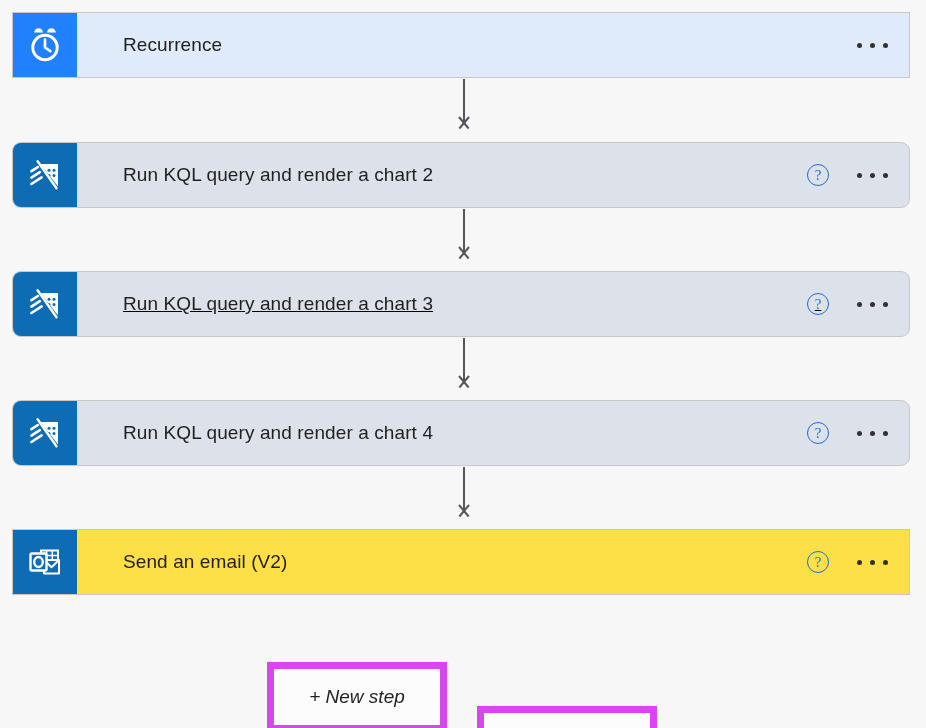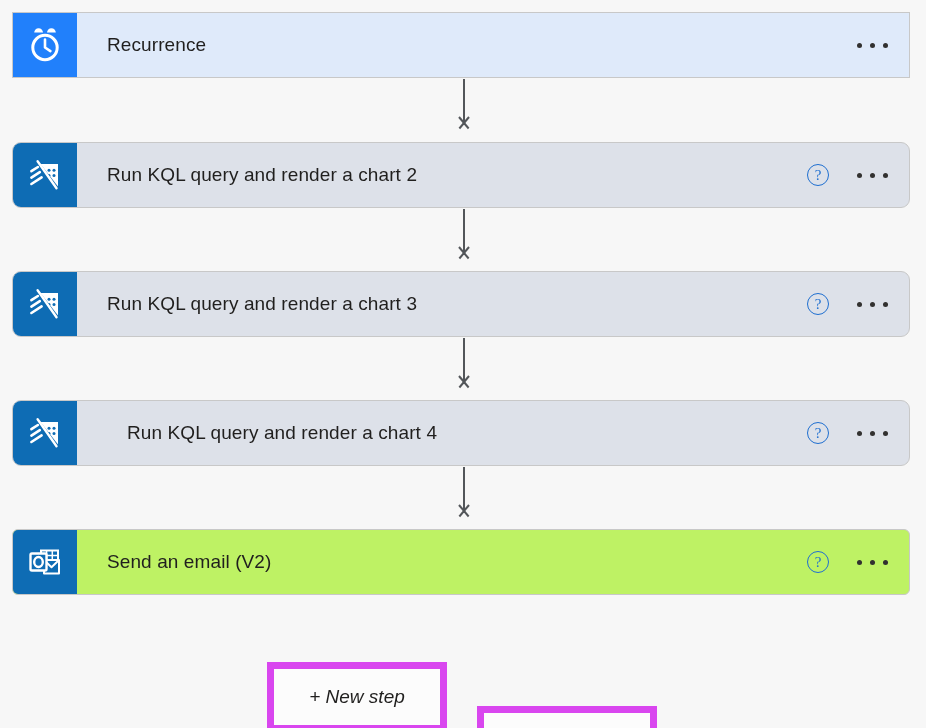--- a/index.html
+++ b/index.html
@@ -30,38 +30,38 @@
     width: 898px;
     height: 66px;
     box-sizing: border-box;
     border: 1px solid #c8c8c8;
     display: flex;
     align-items: stretch;
     overflow: hidden;
   }
   .card.trigger   { background: #dfeafa; }
   .card.action    { background: #dde1e9; border-radius: 9px; }
-  .card.mail      { background: #bef264; border-radius: 6px; }
+  .card.mail      { background: #fde047; }
 
   .card-icon {
     width: 64px;
     min-width: 64px;
     height: 64px;
     display: flex;
     align-items: center;
     justify-content: center;
   }
   .card-icon.blue-bright { background: #2180fb; }
   .card-icon.blue-deep   { background: #0e6cb4; }
 
   .card-title {
     flex: 1 1 auto;
     display: flex;
     align-items: center;
-    padding-left: 30px;
+    padding-left: 46px;
     font-size: 19px;
     color: #201f1e;
     letter-spacing: .1px;
     white-space: nowrap;
   }
 
   .card-actions {
     display: flex;
     align-items: center;
     padding-right: 19px;
@@ -215,21 +215,21 @@
           <i></i>
         </div>
     </div>
   </div>
 
   <div class="connector" style="top:209px;">
     <div class="stem"></div>
       <div class="head"></div>
   </div>
 
-  <div class="card action" style="top:271px;">
+  <div class="card action" style="top:271px;text-decoration:underline;">
     <div class="card-icon blue-deep">
       <svg width="40" height="40" viewBox="0 0 40 40" aria-hidden="true">
         <path d="M15.5 9 L33 9 L33 31.5 Z" fill="#ffffff"></path>
         <circle cx="24" cy="15.2" r="1.5" fill="#0e6cb4"></circle>
         <circle cx="29" cy="15.2" r="1.5" fill="#0e6cb4"></circle>
         <circle cx="24" cy="20.4" r="1.5" fill="#0e6cb4"></circle>
         <circle cx="29" cy="20.4" r="1.5" fill="#0e6cb4"></circle>
         <path d="M12.6 6.3 L31.5 33.2" stroke="#ffffff" stroke-width="2.4" stroke-linecap="round"></path>
         <path d="M6.4 16.2 L12.9 12.0" stroke="#ffffff" stroke-width="2.6" stroke-linecap="round"></path>
         <path d="M6.4 22.6 L14.8 17.2" stroke="#ffffff" stroke-width="2.6" stroke-linecap="round"></path>
@@ -245,21 +245,21 @@
           <i></i>
         </div>
     </div>
   </div>
 
   <div class="connector" style="top:338px;">
     <div class="stem"></div>
       <div class="head"></div>
   </div>
 
-  <div class="card action" style="top:400px;gap:20px;">
+  <div class="card action" style="top:400px;">
     <div class="card-icon blue-deep">
       <svg width="40" height="40" viewBox="0 0 40 40" aria-hidden="true">
         <path d="M15.5 9 L33 9 L33 31.5 Z" fill="#ffffff"></path>
         <circle cx="24" cy="15.2" r="1.5" fill="#0e6cb4"></circle>
         <circle cx="29" cy="15.2" r="1.5" fill="#0e6cb4"></circle>
         <circle cx="24" cy="20.4" r="1.5" fill="#0e6cb4"></circle>
         <circle cx="29" cy="20.4" r="1.5" fill="#0e6cb4"></circle>
         <path d="M12.6 6.3 L31.5 33.2" stroke="#ffffff" stroke-width="2.4" stroke-linecap="round"></path>
         <path d="M6.4 16.2 L12.9 12.0" stroke="#ffffff" stroke-width="2.6" stroke-linecap="round"></path>
         <path d="M6.4 22.6 L14.8 17.2" stroke="#ffffff" stroke-width="2.6" stroke-linecap="round"></path>

